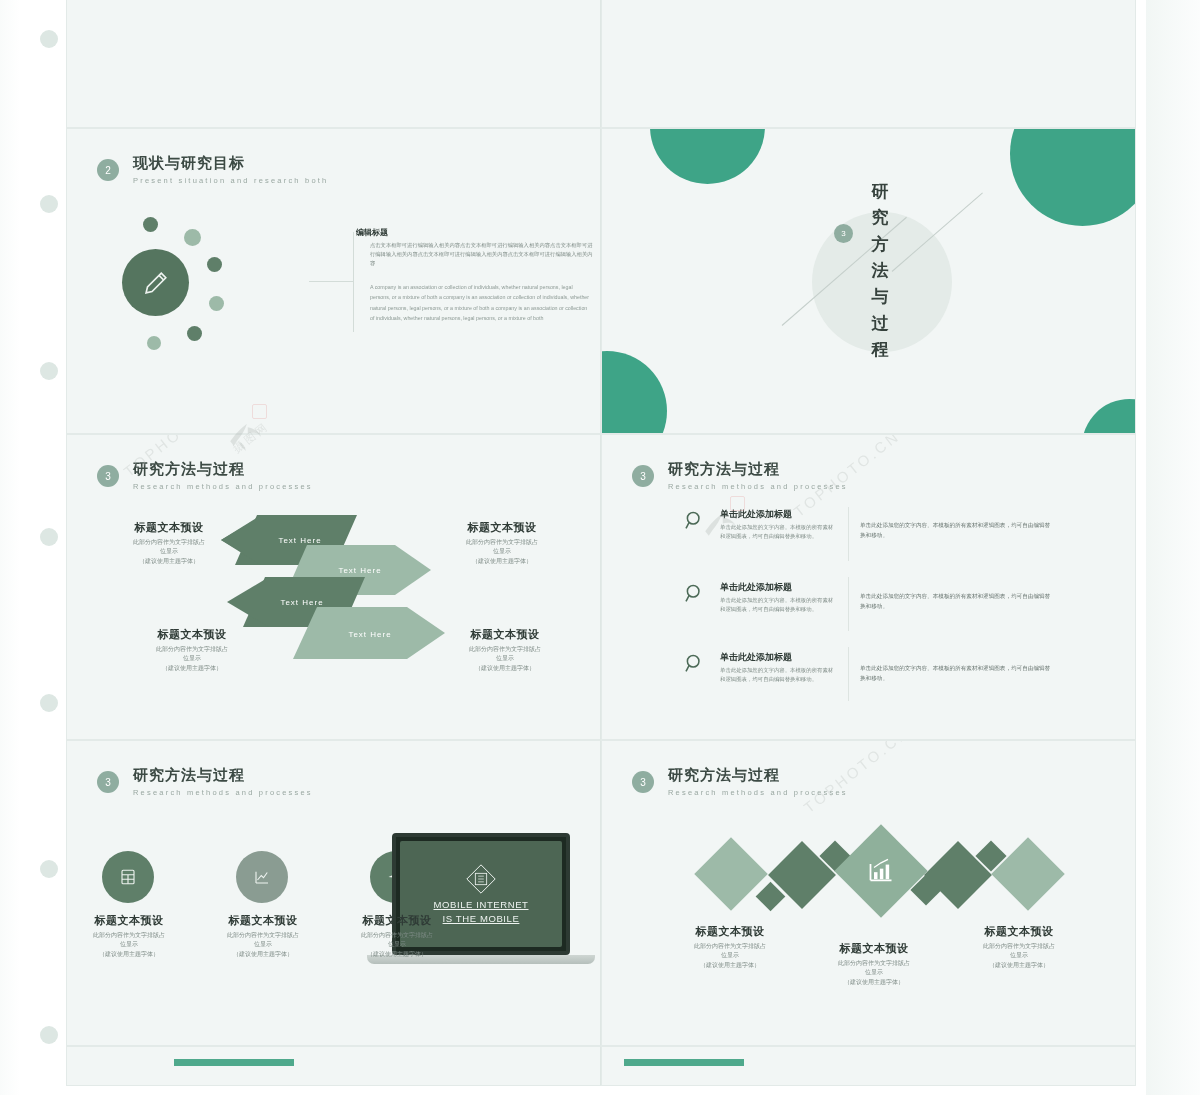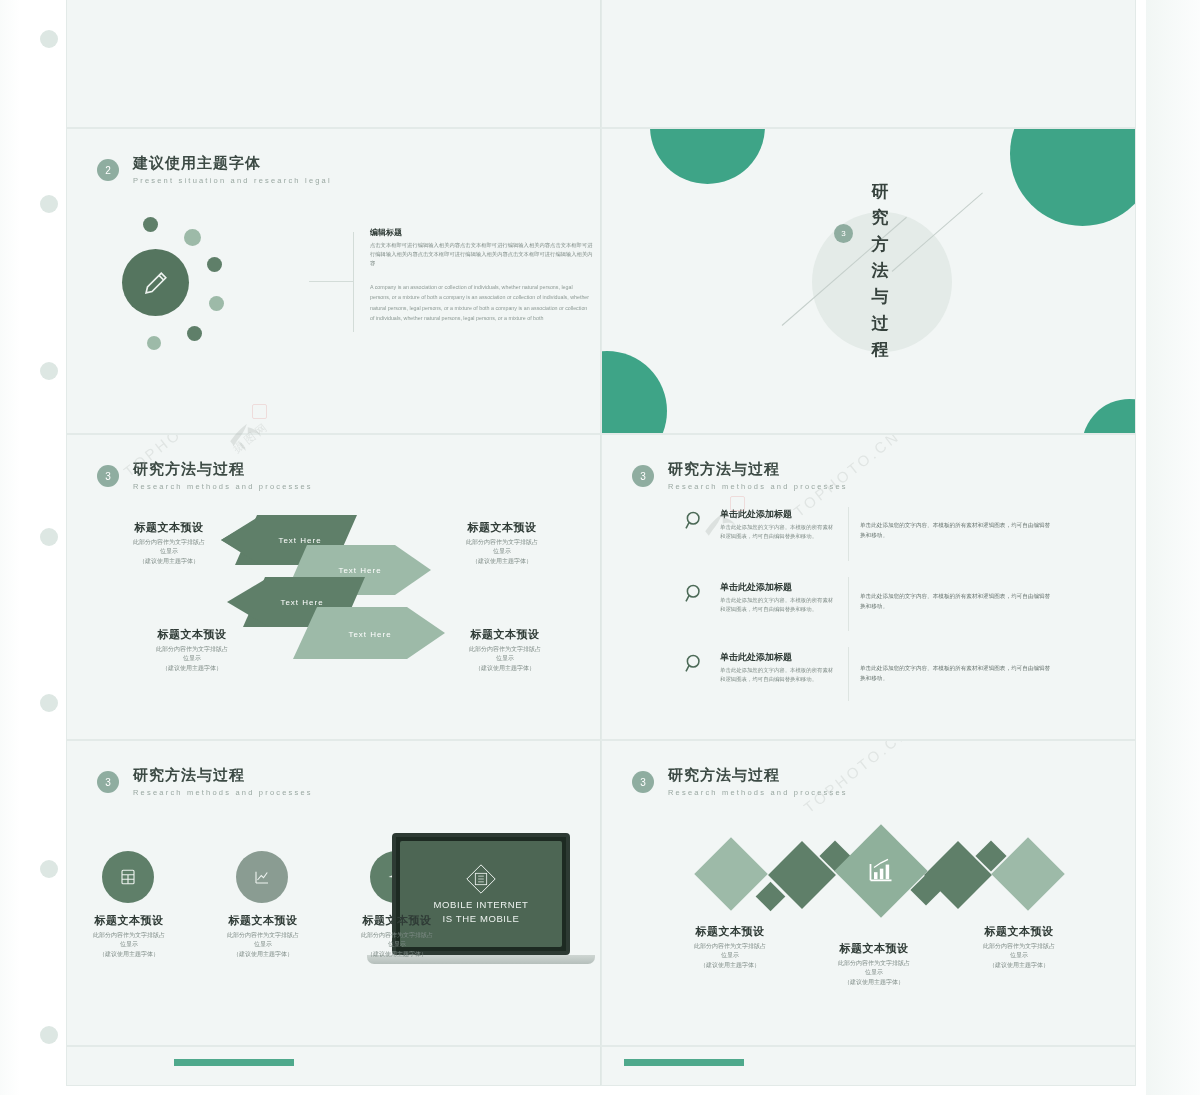--- a/index.html
+++ b/index.html
@@ -36,21 +36,21 @@
   .cap{ text-align:center; }
   .cap-t{ font-size:11px; font-weight:bold; color:#2f3b36; letter-spacing:.5px;}
   .cap-s{ font-size:6px; color:#7f8c87; line-height:1.55; margin-top:3px;}
 
   
   .dot{ position:absolute; border-radius:50%; }
   .big-pencil{ position:absolute; left:55px; top:120px; width:67px;height:67px;border-radius:50%;
      background:#55755f; display:flex;align-items:center;justify-content:center;}
   .vrule{ position:absolute; left:286px; top:103px; width:1px; height:100px; background:#d3dcd8;}
   .hrule{ position:absolute; left:242px; top:152px; width:45px; height:1px; background:#d3dcd8;}
-  .s3-ttl{ position:absolute; left:303px; top:98px; font-size:8px; font-weight:bold; color:#2f3b36;}
+  .s3-ttl{ position:absolute; left:289px; top:98px; font-size:8px; font-weight:bold; color:#2f3b36;}
   .s3-cn{ position:absolute; left:303px; top:112px; width:223px; font-size:5.3px;
      color:#7e8b86; line-height:1.7;}
   .s3-en{ position:absolute; left:303px; top:153px; width:223px; font-size:5.3px;
      color:#8d9a95; line-height:1.95;}
 
   
   .bigcirc{ position:absolute; border-radius:50%; }
   .pale-circ{ position:absolute; left:210px; top:83px; width:140px;height:140px;border-radius:50%;
      background:#e4ebe8;}
   .sec-num{ position:absolute; left:232px; top:95px; width:19px;height:19px;border-radius:50%;
@@ -138,22 +138,22 @@
         
       </div>
     </div>
 
     <div class="row">
 
       <div class="slide gridline-r">
         <div class="hdr">
           <div class="num-bubble">2</div>
           <div class="hdr-txt">
-            <div class="hdr-cn">建议使用主题字体</div>
-            <div class="hdr-en">Present situation and research legal</div>
+            <div class="hdr-cn">现状与研究目标</div>
+            <div class="hdr-en">Present situation and research both</div>
           </div>
         </div>
 
         <div class="big-pencil">
           <svg width="28" height="28" viewBox="0 0 24 24" fill="none" stroke="#eef3f0" stroke-width="1.4">
             <path d="M16.5 3.6 20.4 7.5 8.6 19.3 3.5 20.5 4.7 15.4 16.5 3.6Z"></path>
             <path d="M14.6 5.5 18.5 9.4"></path>
           </svg>
         </div>
         <div class="dot" style="left:76px;top:88px;width:15px;height:15px;background:#5f7f69;"></div>
@@ -330,21 +330,21 @@
           </svg>
         </div>
 
         <div class="laptop-screen">
           <div class="laptop-inner">
             <svg width="34" height="34" viewBox="0 0 48 48">
               <path d="M24 4 44 24 24 44 4 24Z" fill="none" stroke="#eef3f0" stroke-width="1.4"></path>
               <rect x="16" y="16" width="16" height="16" fill="none" stroke="#eef3f0" stroke-width="1.2"></rect>
               <path d="M20 20h8M20 24h8M20 28h8" stroke="#eef3f0" stroke-width="1"></path>
             </svg>
-            <div class="lap-txt" style="margin-top:2px;">
+            <div class="lap-txt" style="margin-top:2px;text-decoration:underline;">
               <span>MOBILE INTERNET</span><br>
               <span>IS THE MOBILE</span>
             </div>
           </div>
         </div>
         <div class="lap-base"></div>
 
         <div class="cap" style="position:absolute;left:2px;top:172px;width:120px;">
           <div class="cap-t">标题文本预设</div>
           <div class="cap-s" style="white-space:pre-line">此部分内容作为文字排版占

